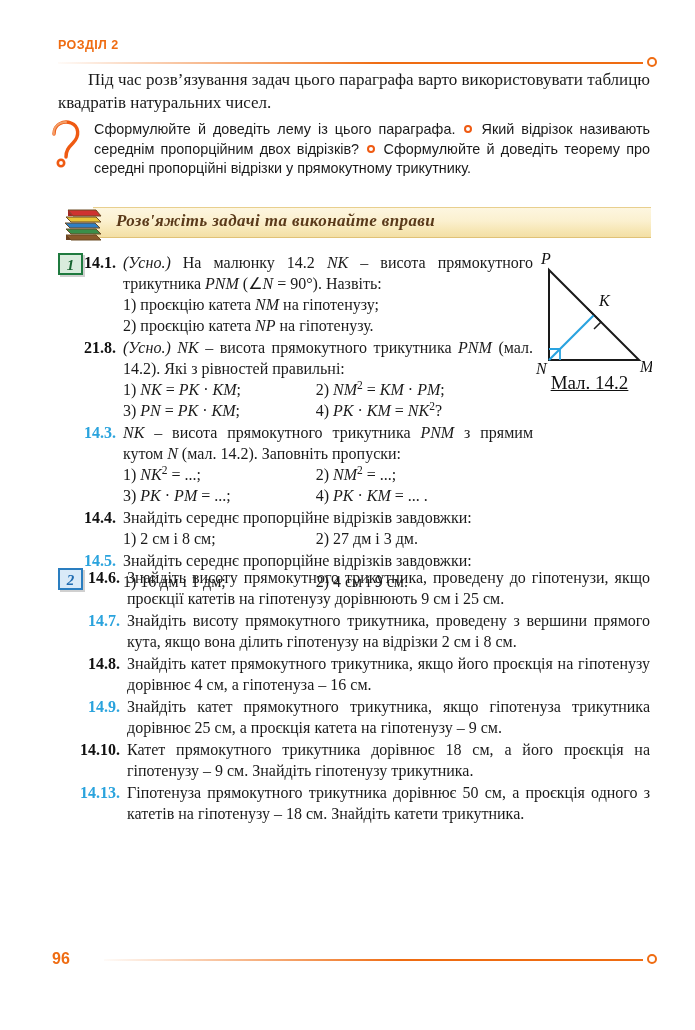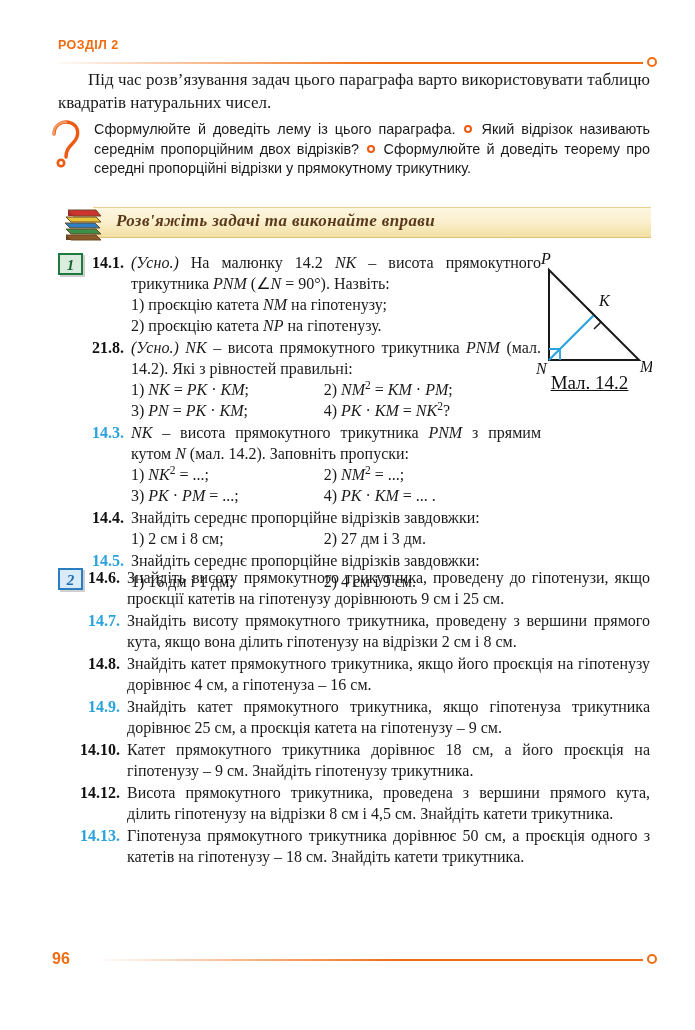--- a/index.html
+++ b/index.html
@@ -162,21 +162,21 @@
   .ex-num.blue { color: #2aa3dd; }
   .ex-body {
     flex: 1 1 auto;
     font-family: "Liberation Serif", serif;
     font-size: 16px;
     line-height: 21px;
     text-align: justify;
   }
 
   
-  .g1 .ex-num { width: 58px; padding-right: 7px; padding-left: 8px; }
+  .g1 .ex-num { width: 58px; padding-right: 7px; }
   .g1 .ex-body { max-width: 410px; }
 
   
   .g2 .ex-num { width: 62px; padding-right: 7px; }
 
   .it { font-style: italic; }
   .mathv { font-style: italic; font-family: "Liberation Serif", serif; }
   sup { font-size: 0.72em; vertical-align: super; line-height: 0; }
 
   .sub-rows {
@@ -419,24 +419,20 @@
       </div>
       <div class="ex">
         <div class="ex-num blue">14.9.</div>
         <div class="ex-body">Знайдіть катет прямокутного трикутника, якщо гіпотенуза трикутника дорівнює 25 см, а проєкція катета на гіпотенузу – 9 см.</div>
       </div>
       <div class="ex">
         <div class="ex-num">14.10.</div>
         <div class="ex-body">Катет прямокутного трикутника дорівнює 18 см, а його проєкція на гіпотенузу – 9 см. Знайдіть гіпотенузу трикутника.</div>
       </div>
       <div class="ex">
-        <div class="ex-num">14.12.</div>
-        <div class="ex-body">Висота прямокутного трикутника, проведена з вершини прямого кута, ділить гіпотенузу на відрізки 8 см і 4,5 см. Знайдіть катети трикутника.</div>
-      </div>
-      <div class="ex">
         <div class="ex-num blue">14.13.</div>
         <div class="ex-body">Гіпотенуза прямокутного трикутника дорівнює 50 см, а проєкція одного з катетів на гіпотенузу – 18 см. Знайдіть катети трикутника.</div>
       </div>
     </div>
 
   <div class="footer">
     <div class="page-num">96</div>
     <div class="footer-rule"></div>
     <div class="footer-dot"></div>
   </div>

